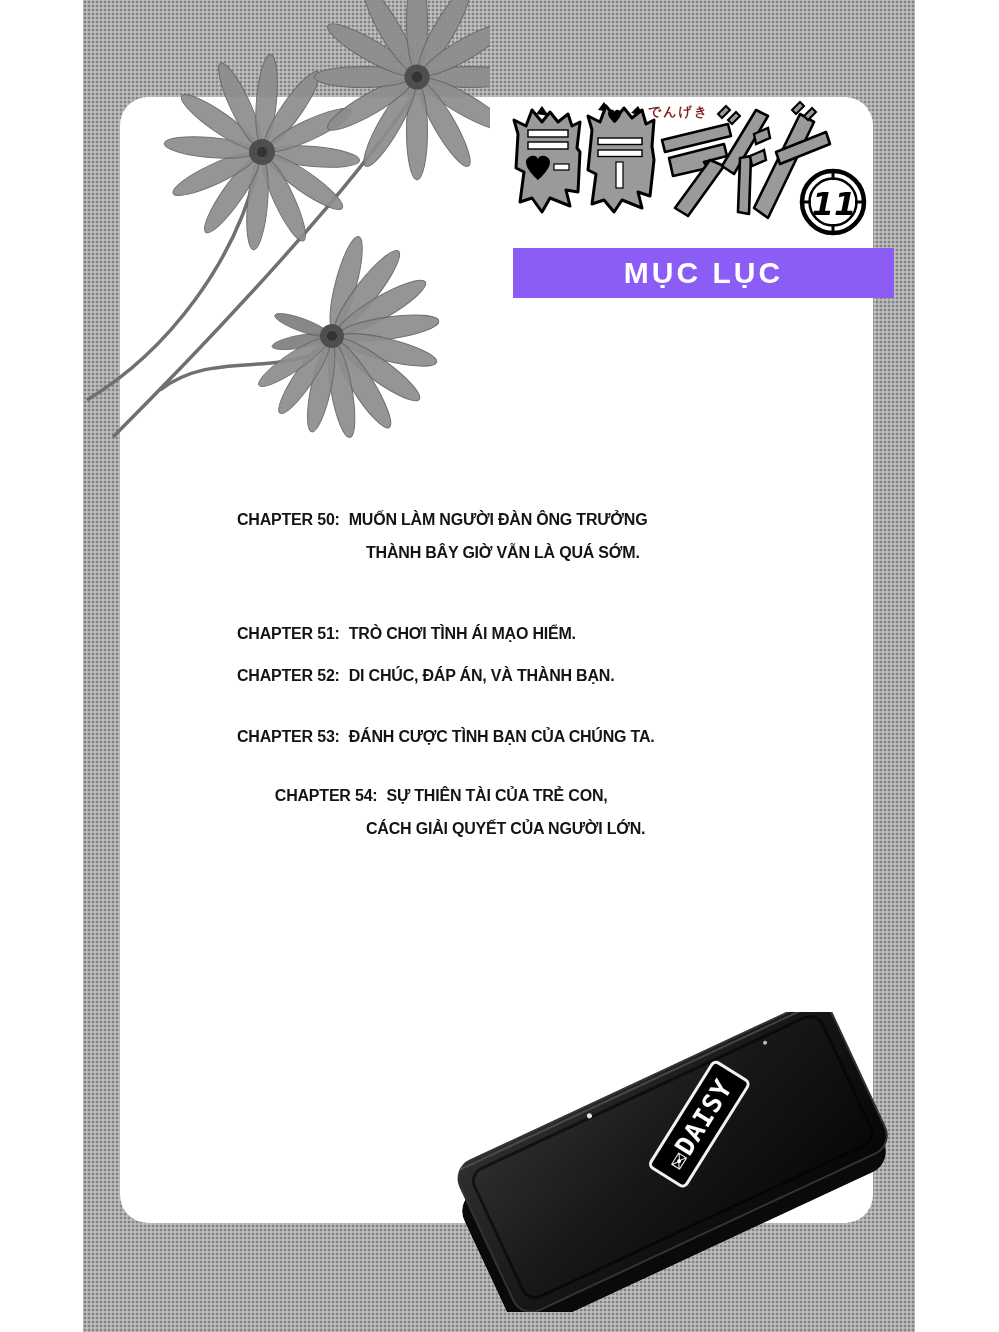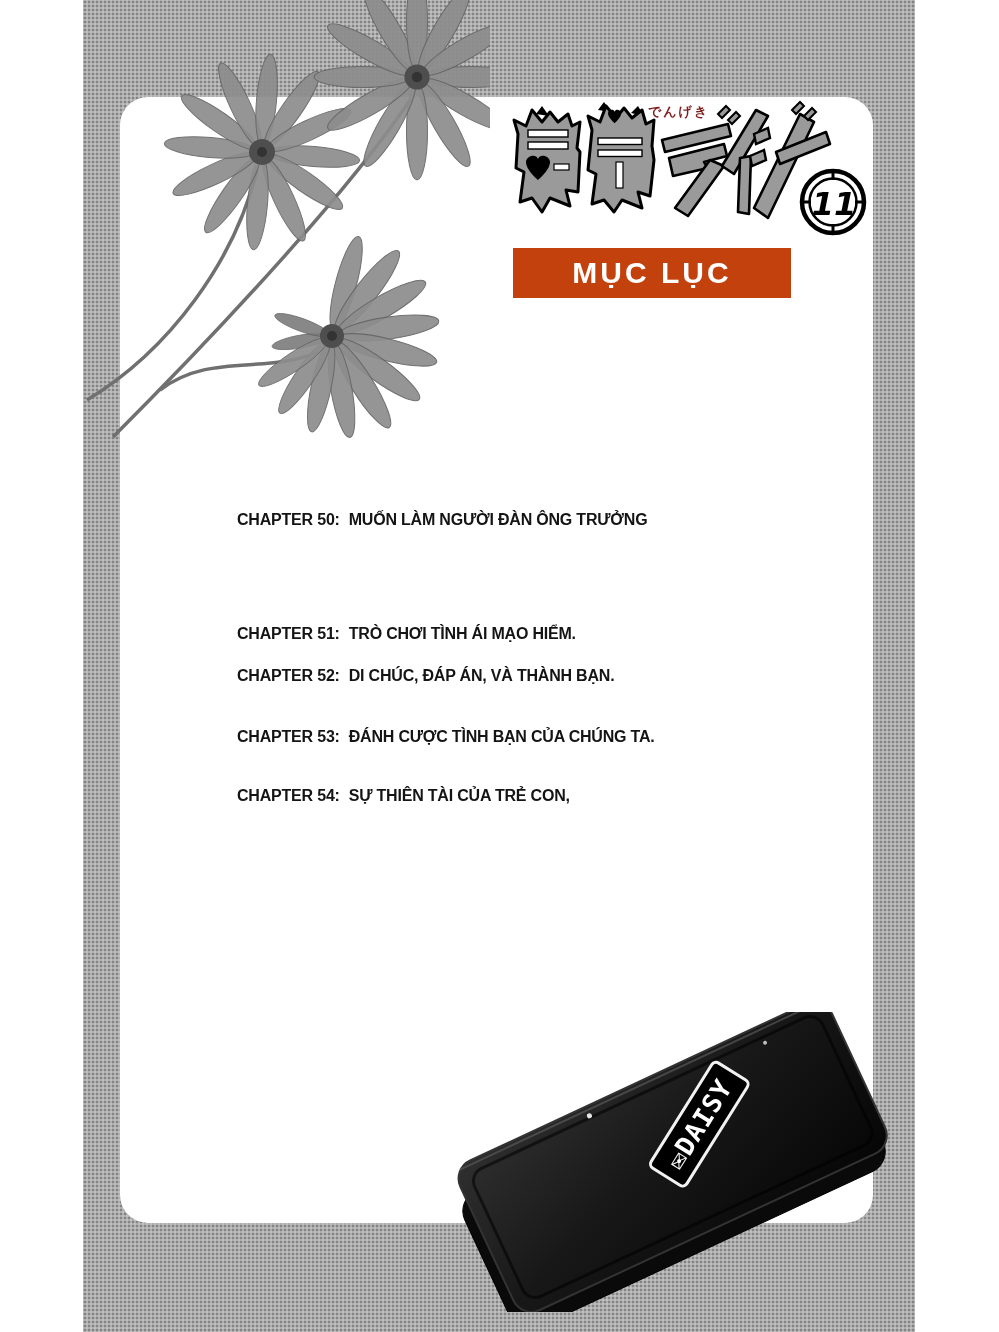--- a/index.html
+++ b/index.html
@@ -21,22 +21,22 @@
     background:#ffffff;border-radius:28px;
   }
   .flowers{position:absolute;left:50px;top:0;width:440px;height:480px;}
   .logo-art{position:absolute;left:512px;top:100px;width:320px;height:140px;}
   .furigana{
     position:absolute;left:648px;top:103px;font-size:13px;font-weight:bold;
     letter-spacing:2px;color:#7f1d1d;white-space:nowrap;
   }
   .badge{position:absolute;left:795px;top:164px;width:76px;height:76px;}
   .toc-bar{
-    position:absolute;left:513px;top:248px;width:278px;height:50px;
-    background:#c2410c;color:#ffffff;text-align:center;line-height:50px;
+    position:absolute;left:513px;top:248px;width:381px;height:50px;
+    background:#8b5cf6;color:#ffffff;text-align:center;line-height:50px;
     font-size:30px;font-weight:bold;letter-spacing:3px;
   }
   .chapters{position:absolute;left:237px;top:0;width:560px;color:#141414;}
   .chapter{
     position:absolute;left:0;font-size:16px;font-weight:bold;
     letter-spacing:-0.2px;line-height:33px;white-space:nowrap;
   }
   .chapter .lbl{margin-right:9px;}
   .chapter .l2{padding-left:129px;}
   .ch50{top:503px;} .ch51{top:597px;margin-top:20px;} .ch52{top:659px;} .ch53{top:720px;text-align:center;} .ch54{top:779px;text-align:center;}
@@ -166,32 +166,34 @@
     <text x="39" y="39" dy="0.36em" text-anchor="middle" font-family="DejaVu Sans, sans-serif" font-size="32" font-weight="bold" font-style="italic" fill="#000">11</text>
   </svg>
 
   <div class="toc-bar">
     <span>MỤC LỤC</span>
   </div>
 
   <div class="chapters">
     <div class="chapter ch50">
       <div class="l1"><span class="lbl">CHAPTER 50:</span><span>MUỐN LÀM NGƯỜI ĐÀN ÔNG TRƯỞNG</span></div>
+      <div class="l2">THÀNH BÂY GIỜ VẪN LÀ QUÁ SỚM.</div>
     </div>
     <div class="chapter ch51">
       <div class="l1"><span class="lbl">CHAPTER 51:</span><span>TRÒ CHƠI TÌNH ÁI MẠO HIỂM.</span></div>
     </div>
     <div class="chapter ch52">
       <div class="l1"><span class="lbl">CHAPTER 52:</span><span>DI CHÚC, ĐÁP ÁN, VÀ THÀNH BẠN.</span></div>
     </div>
     <div class="chapter ch53">
       <div class="l1"><span class="lbl">CHAPTER 53:</span><span>ĐÁNH CƯỢC TÌNH BẠN CỦA CHÚNG TA.</span></div>
     </div>
     <div class="chapter ch54">
       <div class="l1"><span class="lbl">CHAPTER 54:</span><span>SỰ THIÊN TÀI CỦA TRẺ CON,</span></div>
+      <div class="l2">CÁCH GIẢI QUYẾT CỦA NGƯỜI LỚN.</div>
     </div>
   </div>
 
   <svg class="phone" viewBox="0 0 470 300">
     <defs>
       <linearGradient id="ph" x1="0" y1="0" x2="1" y2="1">
         <stop offset="0" stop-color="#2f2f2f"></stop>
         <stop offset="0.45" stop-color="#181818"></stop>
         <stop offset="1" stop-color="#060606"></stop>
       </linearGradient>

